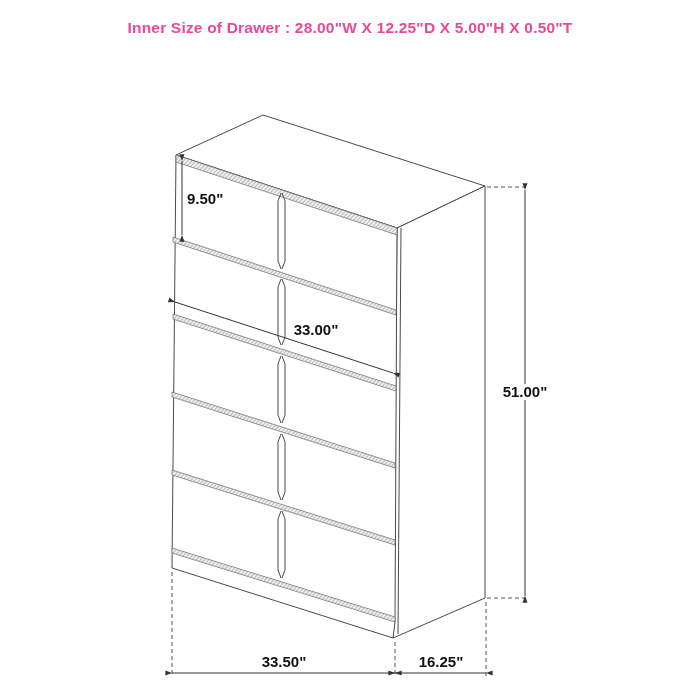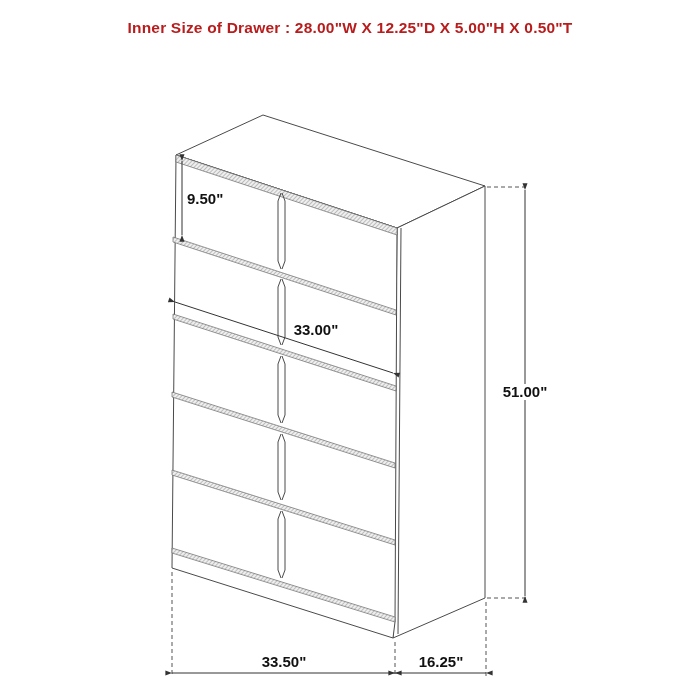--- a/index.html
+++ b/index.html
@@ -9,21 +9,21 @@
     background:#ffffff;
     font-family:"Liberation Sans", sans-serif;
     overflow:hidden;
   }
   .title{
     position:absolute;
     left:0;top:19px;width:700px;
     text-align:center;
     font-size:15.5px;
     font-weight:bold;
-    color:#b91c1c;
+    color:#ec4899;
     letter-spacing:0.2px;
   }
   .drawing{
     position:absolute;left:0;top:0;
   }
   .dim-label{
     position:absolute;
     font-size:15px;
     font-weight:bold;
     color:#111111;

